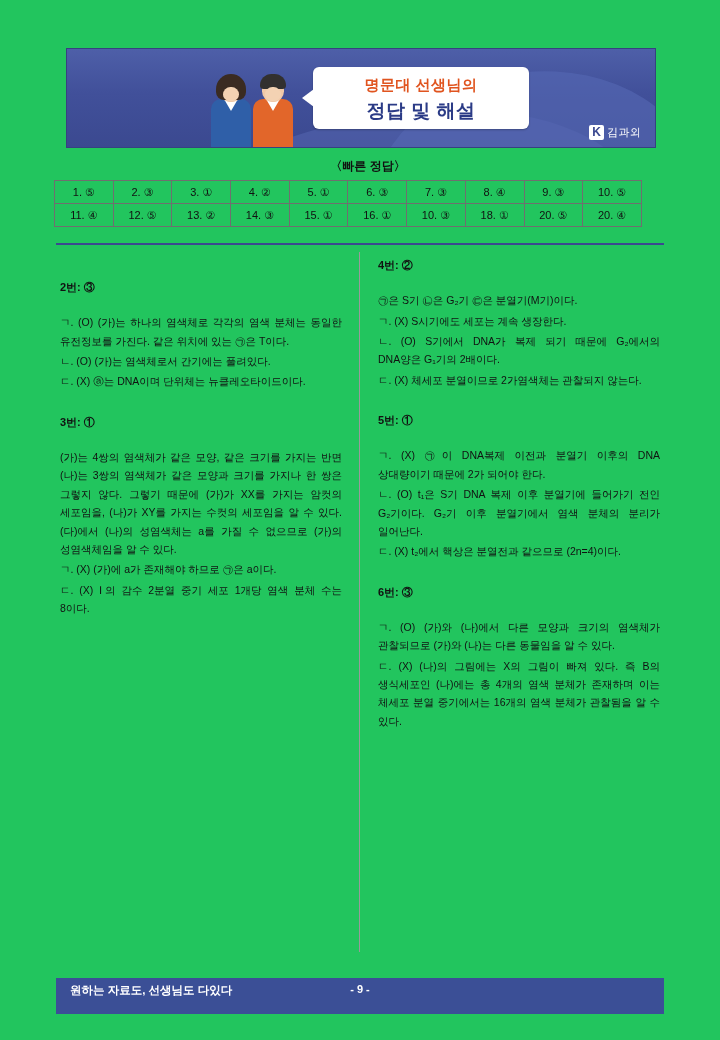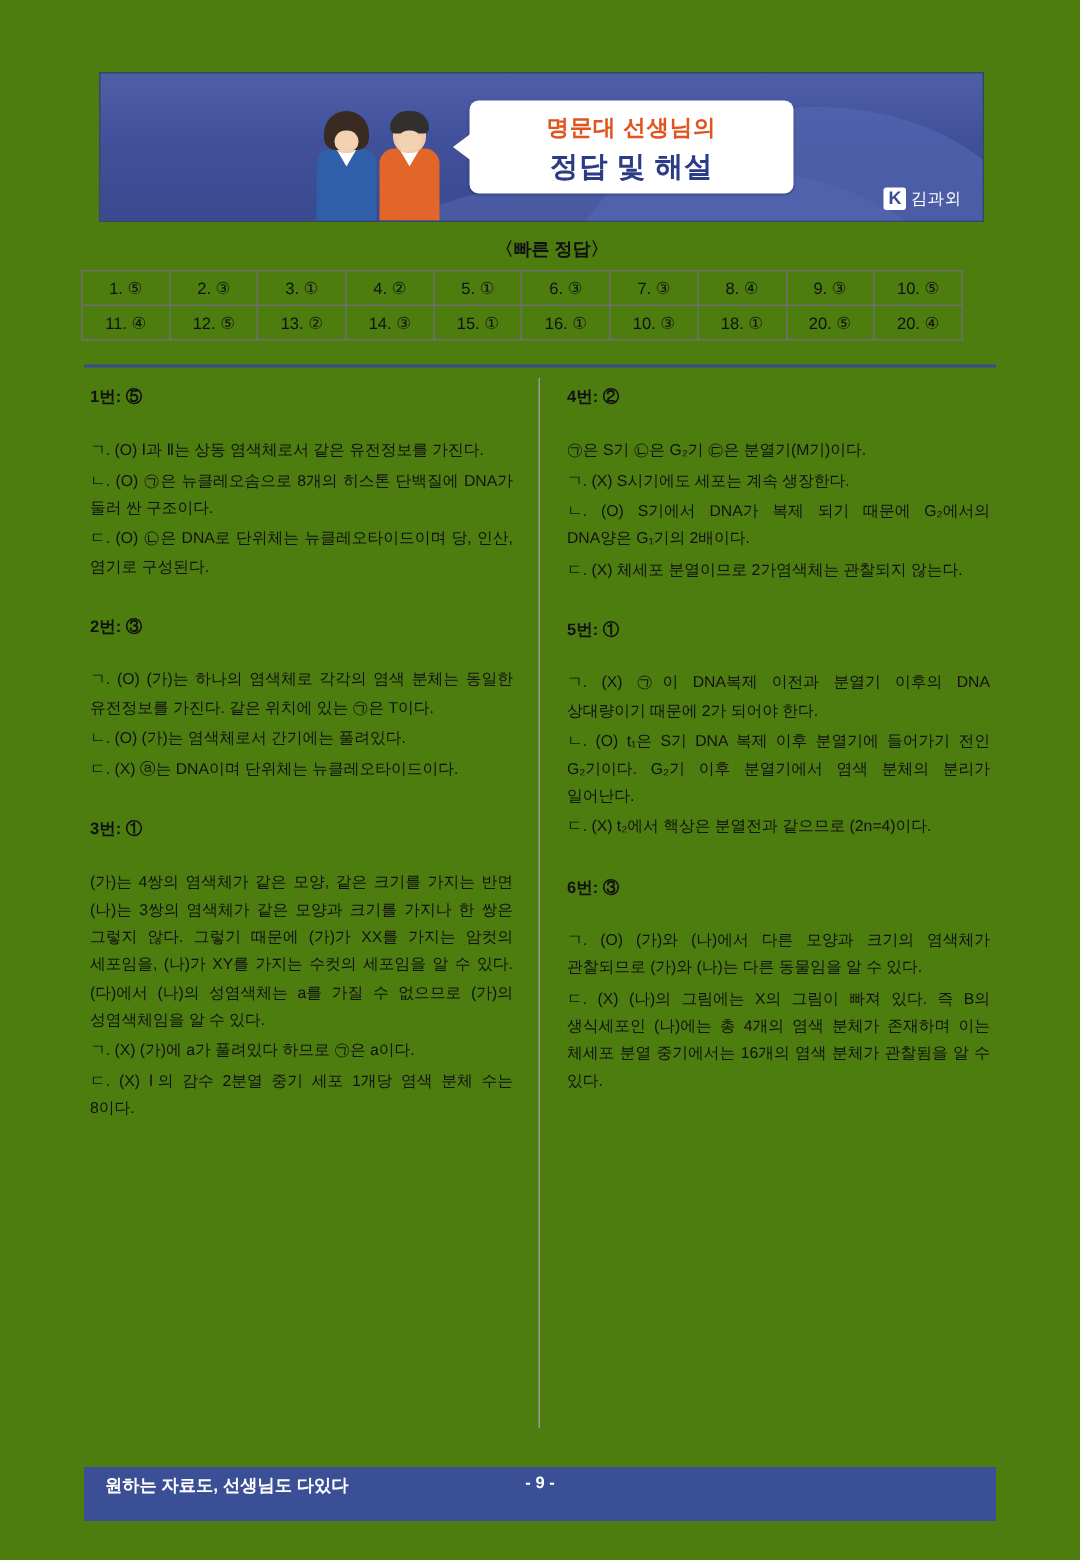--- a/index.html
+++ b/index.html
@@ -13,21 +13,21 @@
     font-family: "Liberation Sans", sans-serif;
     color: #1a1a1a;
     position: relative;
     overflow: hidden;
   }
   .page {
     position: absolute;
     left: 0; top: 0;
     width: 720px;
     height: 1040px;
-    background: #4d7c0f;
+    background: #22c55e;
   }
 
   
   .banner {
     position: absolute;
     left: 66px;
     top: 48px;
     width: 588px;
     height: 98px;
     background: linear-gradient(180deg, #4e5fa8 0%, #41509a 45%, #3b4990 100%);
@@ -343,38 +343,32 @@
         <td>20. ⑤</td>
         <td>20. ④</td>
       </tr>
     </tbody>
   </table>
 
   <div class="rule-top"></div>
   <div class="rule-vert"></div>
 
   <div class="col col-left">
-    <div class="blk">
-      <div class="qhead">1번: ⑤</div>
-      <p class="p">ㄱ. (O) Ⅰ과 Ⅱ는 상동 염색체로서 같은 유전정보를 가진다.</p>
-      <p class="p">ㄴ. (O) ㉠은 뉴클레오솜으로 8개의 히스톤 단백질에 DNA가 둘러 싼 구조이다.</p>
-      <p class="p">ㄷ. (O) ㉡은 DNA로 단위체는 뉴클레오타이드이며 당, 인산, 염기로 구성된다.</p>
-    </div>
 
     <div class="blk">
       <div class="qhead spaced">2번: ③</div>
       <p class="p">ㄱ. (O) (가)는 하나의 염색체로 각각의 염색 분체는 동일한 유전정보를 가진다. 같은 위치에 있는 ㉠은 T이다.</p>
       <p class="p">ㄴ. (O) (가)는 염색체로서 간기에는 풀려있다.</p>
       <p class="p">ㄷ. (X) ⓐ는 DNA이며 단위체는 뉴클레오타이드이다.</p>
     </div>
 
     <div class="blk">
       <div class="qhead spaced">3번: ①</div>
       <p class="p">(가)는 4쌍의 염색체가 같은 모양, 같은 크기를 가지는 반면 (나)는 3쌍의 염색체가 같은 모양과 크기를 가지나 한 쌍은 그렇지 않다. 그렇기 때문에 (가)가 XX를 가지는 암컷의 세포임을, (나)가 XY를 가지는 수컷의 세포임을 알 수 있다. (다)에서 (나)의 성염색체는 a를 가질 수 없으므로 (가)의 성염색체임을 알 수 있다.</p>
-      <p class="p">ㄱ. (X) (가)에 a가 풀려있다 하므로 ㉠은 a이다.</p>
+      <p class="p">ㄱ. (X) (가)에 a가 존재해야 하므로 ㉠은 a이다.</p>
       <p class="p">ㄷ. (X) Ⅰ의 감수 2분열 중기 세포 1개당 염색 분체 수는 8이다.</p>
     </div>
   </div>
 
   <div class="col col-right">
     <div class="blk">
       <div class="qhead">4번: ②</div>
       <p class="p">㉠은 S기 ㉡은 G₂기 ㉢은 분열기(M기)이다.</p>
       <p class="p">ㄱ. (X) S시기에도 세포는 계속 생장한다.</p>
       <p class="p">ㄴ. (O) S기에서 DNA가 복제 되기 때문에 G₂에서의 DNA양은 G₁기의 2배이다.</p>

